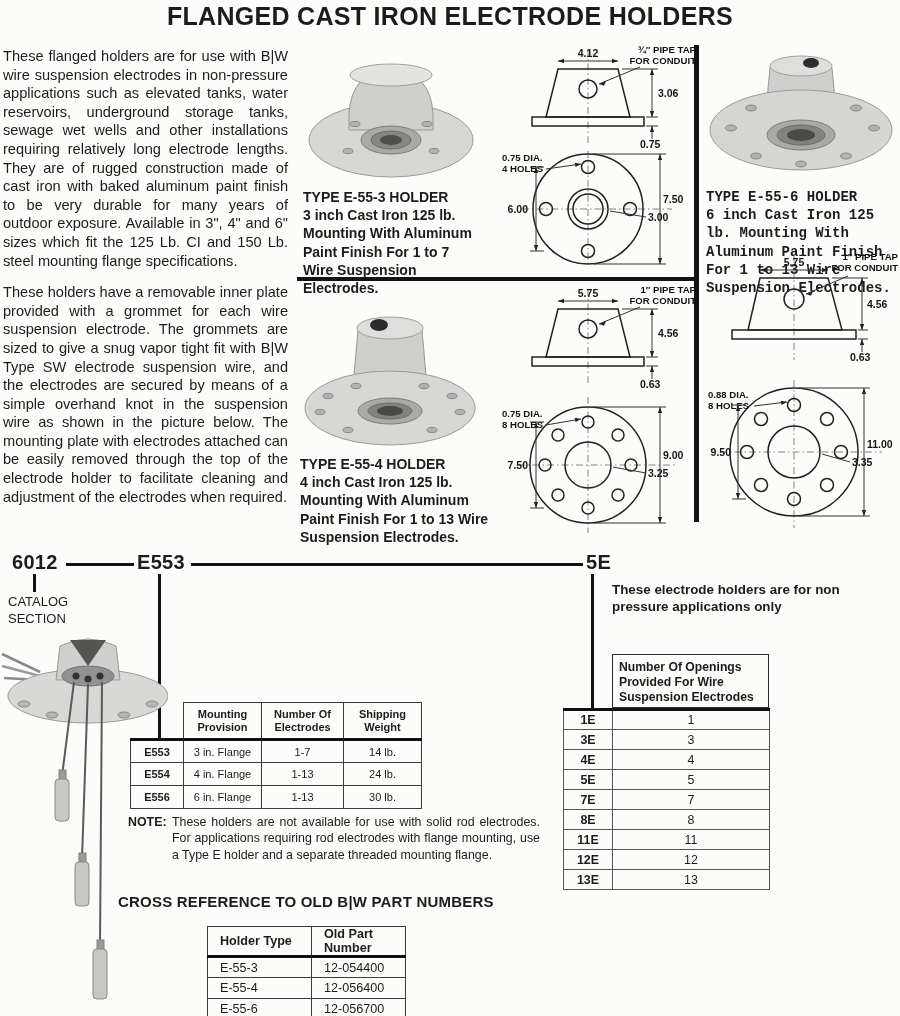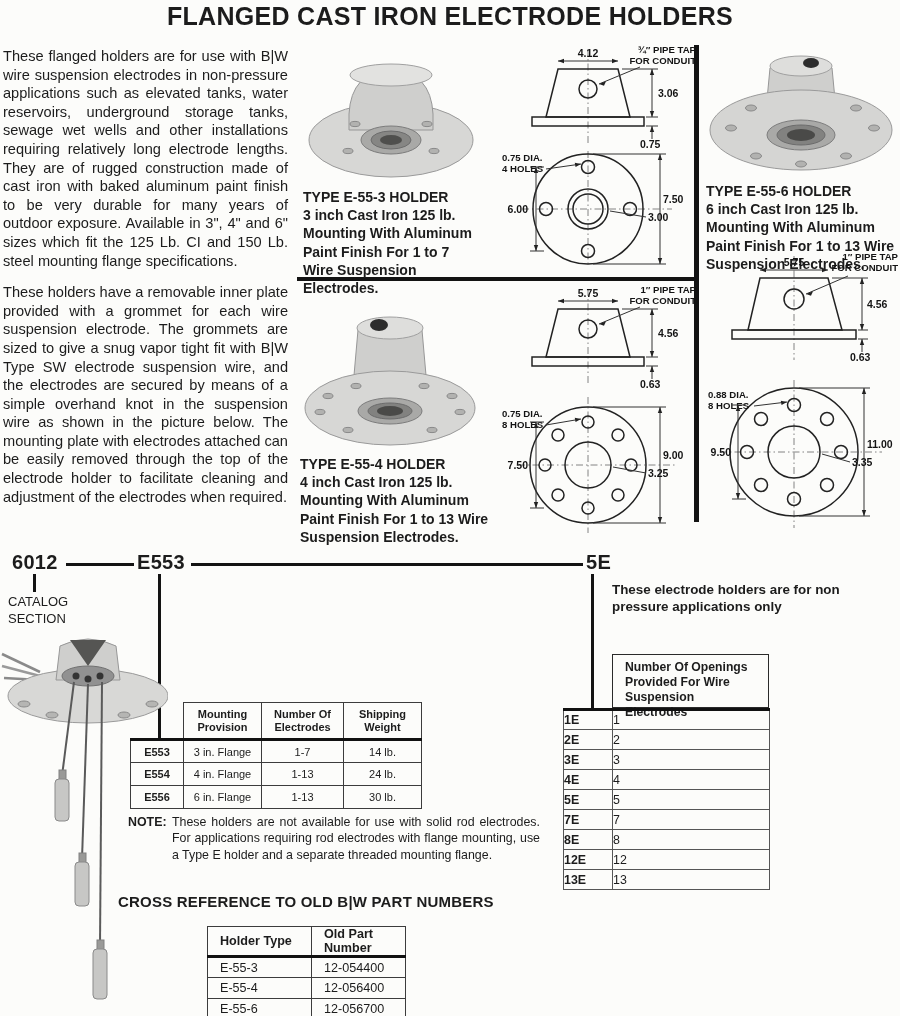--- a/index.html
+++ b/index.html
@@ -22,23 +22,23 @@
   .sel-table tbody td { height:23px; }
   .sel-table td.model { font-weight:bold; }
   .note { font-size:12.4px; line-height:1.32; position:relative; padding-left:44px; text-align:justify; }
   .note .note-label { position:absolute; left:0; top:0; font-weight:bold; }
   .xref-head { font-size:15px; font-weight:bold; letter-spacing:.2px; }
   .xref-table { font-size:12.6px; }
   .xref-table th, .xref-table td { border:1.2px solid #3c3c3c; text-align:left; padding-left:12px; vertical-align:middle; }
   .xref-table th { height:24px; font-weight:bold; border-bottom:3px solid #111; }
   .xref-table td { height:21px; }
   .np-note { font-size:13.4px; font-weight:bold; line-height:1.25; }
-  .open-head { border:1.4px solid #2a2a2a; font-size:12.2px; font-weight:bold; line-height:1.22; padding:5px 12px; }
+  .open-head { border:1.4px solid #2a2a2a; font-size:12.2px; font-weight:bold; line-height:1.22; padding:5px 6px; }
   .open-table { font-size:12.4px; border-top:3px solid #111; }
-  .open-table td { border:1px solid #555; text-align:left; height:20px; vertical-align:middle; }
+  .open-table td { border:1px solid #555; text-align:center; height:20px; vertical-align:middle; }
   .open-table td.code { font-weight:bold; }
   svg { display:block; }
   svg .ln { fill:none; stroke:#222; stroke-width:1.5; }
   svg .dl { stroke:#333; stroke-width:1; fill:none; }
   svg .cl { stroke:#666; stroke-width:.8; stroke-dasharray:7 3 1.5 3; fill:none; }
   svg .ah { fill:#222; }
   svg text.dim { font-size:10.5px; font-weight:bold; fill:#141414; }
   svg text.lbl { font-size:9.6px; font-weight:bold; fill:#141414; }
 </style>
 </head>
@@ -222,21 +222,21 @@
     <ellipse cx="95" cy="89" rx="14" ry="6" fill="#4a4a48"></ellipse>
     <ellipse cx="25" cy="82" rx="5.5" ry="3" fill="#b2b2b0" stroke="#8a8a8a"></ellipse>
     <ellipse cx="45" cy="62" rx="5.5" ry="3" fill="#b2b2b0" stroke="#8a8a8a"></ellipse>
     <ellipse cx="150" cy="62" rx="5.5" ry="3" fill="#b2b2b0" stroke="#8a8a8a"></ellipse>
     <ellipse cx="168" cy="82" rx="5.5" ry="3" fill="#b2b2b0" stroke="#8a8a8a"></ellipse>
     <ellipse cx="140" cy="110" rx="5.5" ry="3" fill="#b2b2b0" stroke="#8a8a8a"></ellipse>
     <ellipse cx="95" cy="118" rx="5.5" ry="3" fill="#b2b2b0" stroke="#8a8a8a"></ellipse>
     <ellipse cx="50" cy="110" rx="5.5" ry="3" fill="#b2b2b0" stroke="#8a8a8a"></ellipse>
   </svg>
 
-  <div class="abs caption" style="left:706px; top:182px; width:192px;">
+  <div class="abs caption" style="left:706px; top:188px; width:192px;font-family:Liberation Mono, monospace;">
     <div>TYPE E-55-6 HOLDER</div>
     <div>6 inch Cast Iron 125 lb. Mounting With Aluminum Paint Finish For 1 to 13 Wire Suspension Electrodes.</div>
   </div>
 
   <svg class="abs" style="left:706px; top:252px;" width="192" height="278" viewBox="0 0 192 278">
     <g>
       <line class="cl" x1="88" y1="4" x2="88" y2="108"></line>
       <line class="dl" x1="54" y1="18" x2="122" y2="18"></line>
       <polygon class="ah" points="54,18 60,15.8 60,20.2"></polygon>
       <polygon class="ah" points="122,18 116,15.8 116,20.2"></polygon>
@@ -418,44 +418,44 @@
     <colgroup>
         <col style="width:49px">
         <col style="width:157px">
       </colgroup>
     <tbody>
       <tr>
           <td class="code">1E</td>
           <td>1</td>
         </tr>
       <tr>
-          <td class="code">2E</td>
-          <td>2</td>
-        </tr>
-      <tr>
           <td class="code">3E</td>
           <td>3</td>
         </tr>
       <tr>
           <td class="code">4E</td>
           <td>4</td>
         </tr>
       <tr>
           <td class="code">5E</td>
           <td>5</td>
         </tr>
       <tr>
           <td class="code">7E</td>
           <td>7</td>
         </tr>
       <tr>
           <td class="code">8E</td>
           <td>8</td>
         </tr>
       <tr>
+          <td class="code">11E</td>
+          <td>11</td>
+        </tr>
+      <tr>
           <td class="code">12E</td>
           <td>12</td>
         </tr>
       <tr>
           <td class="code">13E</td>
           <td>13</td>
         </tr>
     </tbody>
   </table>
 

